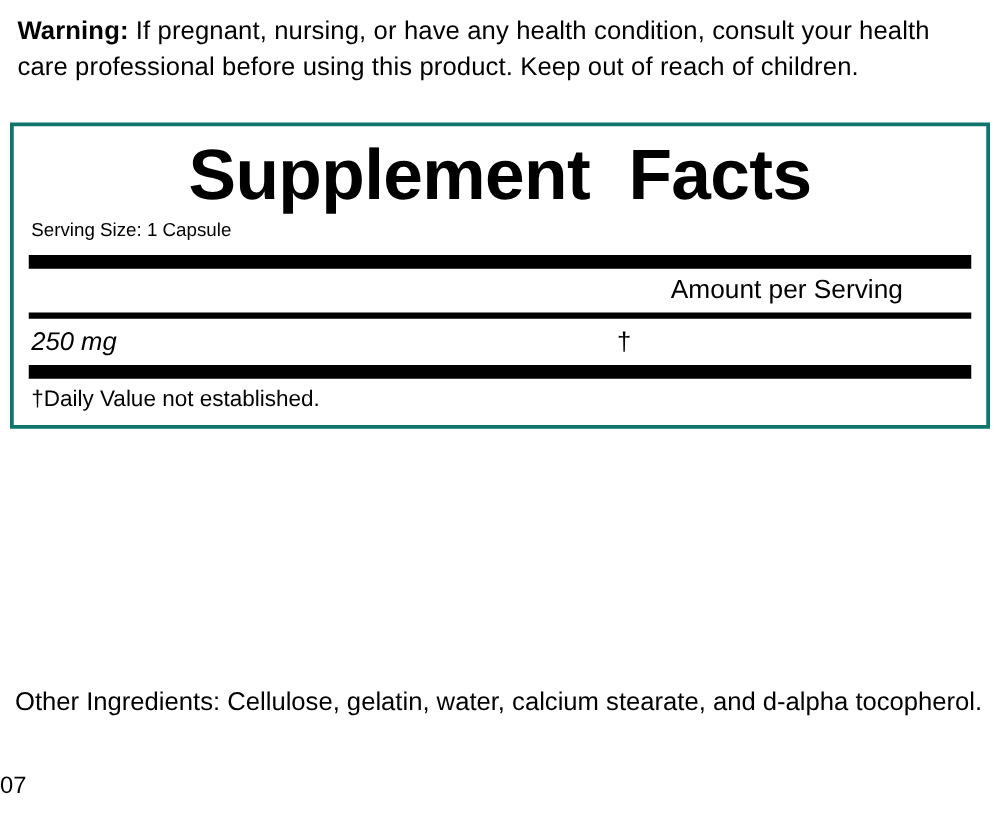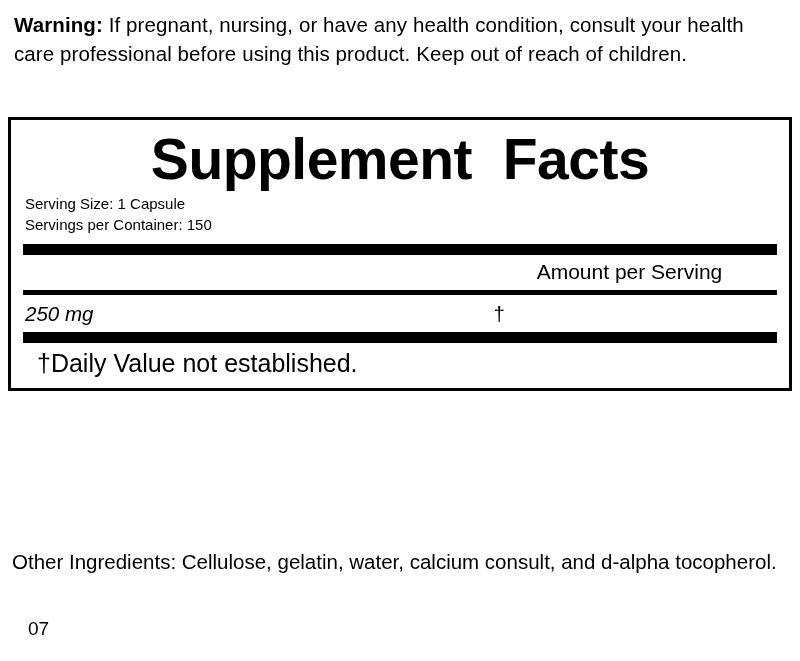--- a/index.html
+++ b/index.html
@@ -29,23 +29,23 @@
     letter-spacing: 0.1px;
   }
   .warning b {
     font-weight: bold;
   }
 
   
   .panel {
     position: absolute;
     left: 8px;
-    top: 117px;
+    top: 98px;
     width: 784px;
-    border: 3px solid #000000;
+    border: 3px solid #0f766e;
     box-sizing: border-box;
     padding: 0 12px 8px 12px;
     background: #fff;
   }
   .sf-title {
     font-family: "Liberation Sans", sans-serif;
     font-weight: bold;
     font-size: 57px;
     line-height: 1.02;
     letter-spacing: -0.5px;
@@ -110,57 +110,55 @@
   .ingredients {
     font-size: 20.5px;
     line-height: 1.4;
     padding: 2px 2px 8px 22px;
   }
   .ingredients i {
     font-style: italic;
   }
 
   .footnote {
-    font-size: 25px;
+    font-size: 18px;
     padding: 6px 0 2px 2px;
-    margin-left: 12px;
   }
 
   
   .other {
     position: absolute;
     left: 12px;
     top: 548px;
     width: 780px;
     font-size: 20.5px;
     line-height: 1.4;
   }
   .code {
     position: absolute;
-    left: 28px;
+    left: 0;
     top: 618px;
     font-size: 19px;
   }
 </style>
 </head>
 <body>
 
 <div class="page">
 
   <div class="warning">
     <b>Warning:</b><span> If pregnant, nursing, or have any health condition, consult your health care professional before using this product. Keep out of reach of children.</span>
   </div>
 
   <div class="panel">
 
     <div class="sf-title">Supplement  Facts</div>
 
     <div class="serving-lines">
       <div>Serving Size: 1 Capsule</div>
-      <div>Servings per Container: 150</div>
     </div>
 
     <div class="rule-thick"></div>
 
     <div class="cols-header">
       <div class="amount">Amount per Serving</div>
     </div>
 
     <div class="rule-medium"></div>
 
@@ -169,17 +167,17 @@
       <div class="dvv">†</div>
     </div>
 
 
     <div class="rule-thick"></div>
 
     <div class="footnote">†Daily Value not established.</div>
 
   </div>
 
-  <div class="other">Other Ingredients: Cellulose, gelatin, water, calcium consult, and d-alpha tocopherol.</div>
+  <div class="other">Other Ingredients: Cellulose, gelatin, water, calcium stearate, and d-alpha tocopherol.</div>
 
   <div class="code">07</div>
 
 </div>
 
 </body></html>

